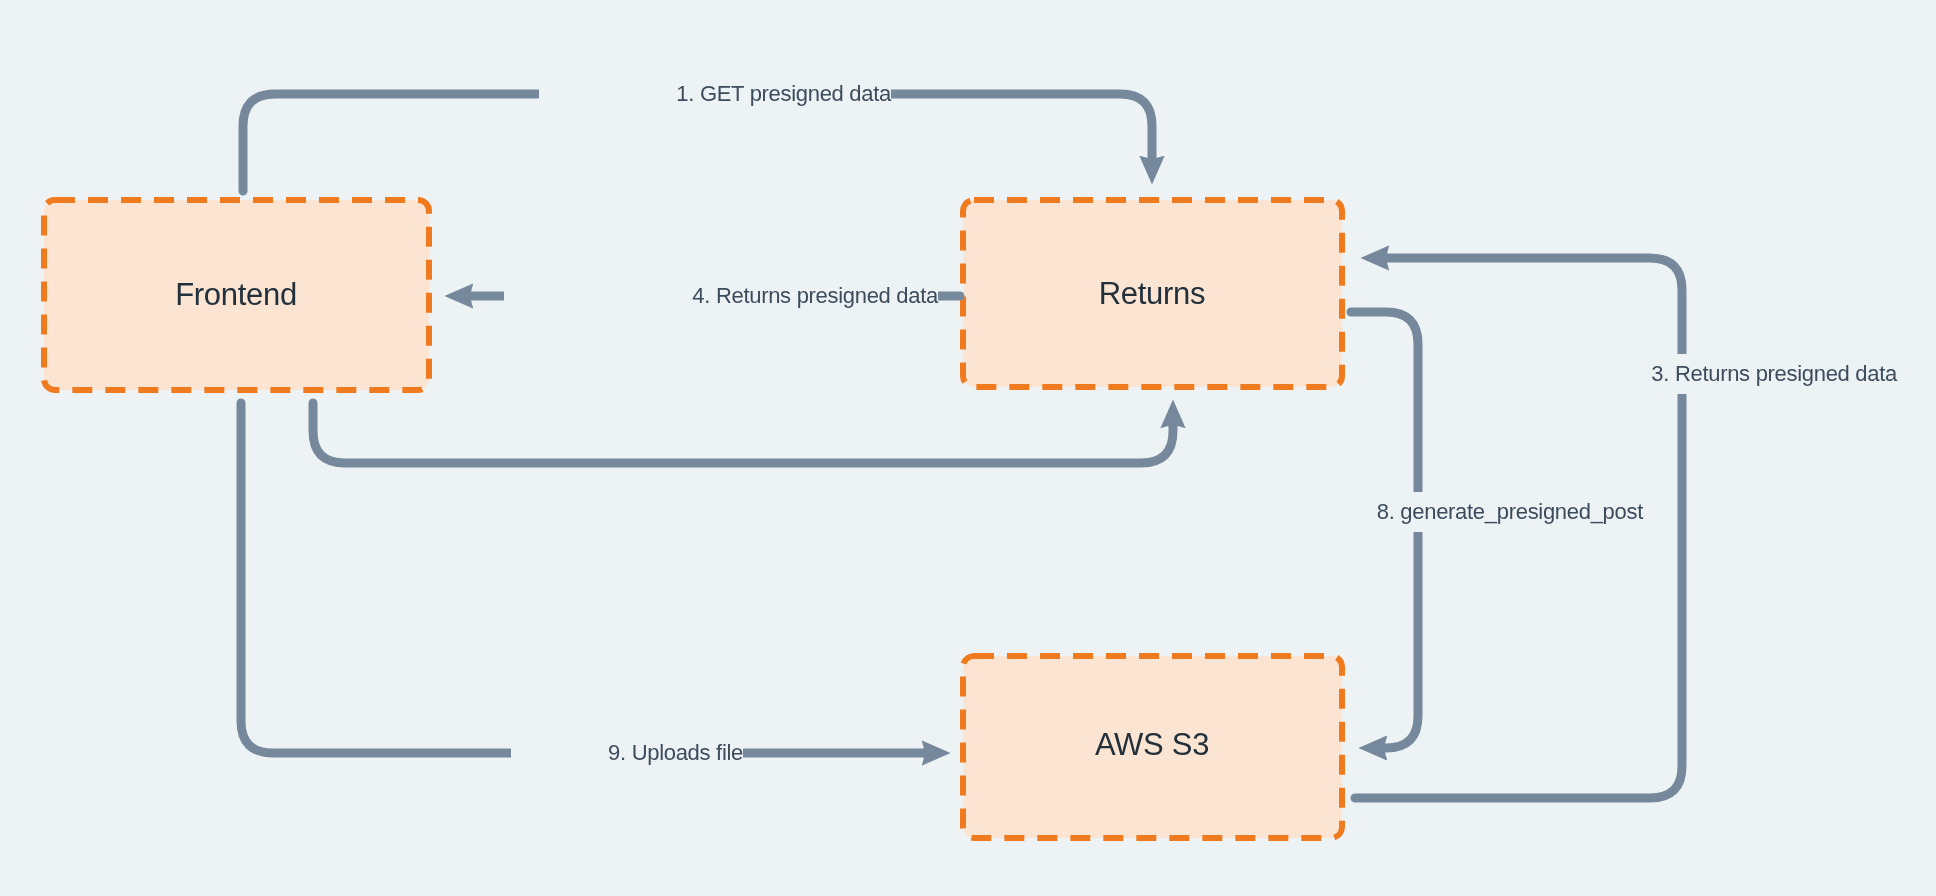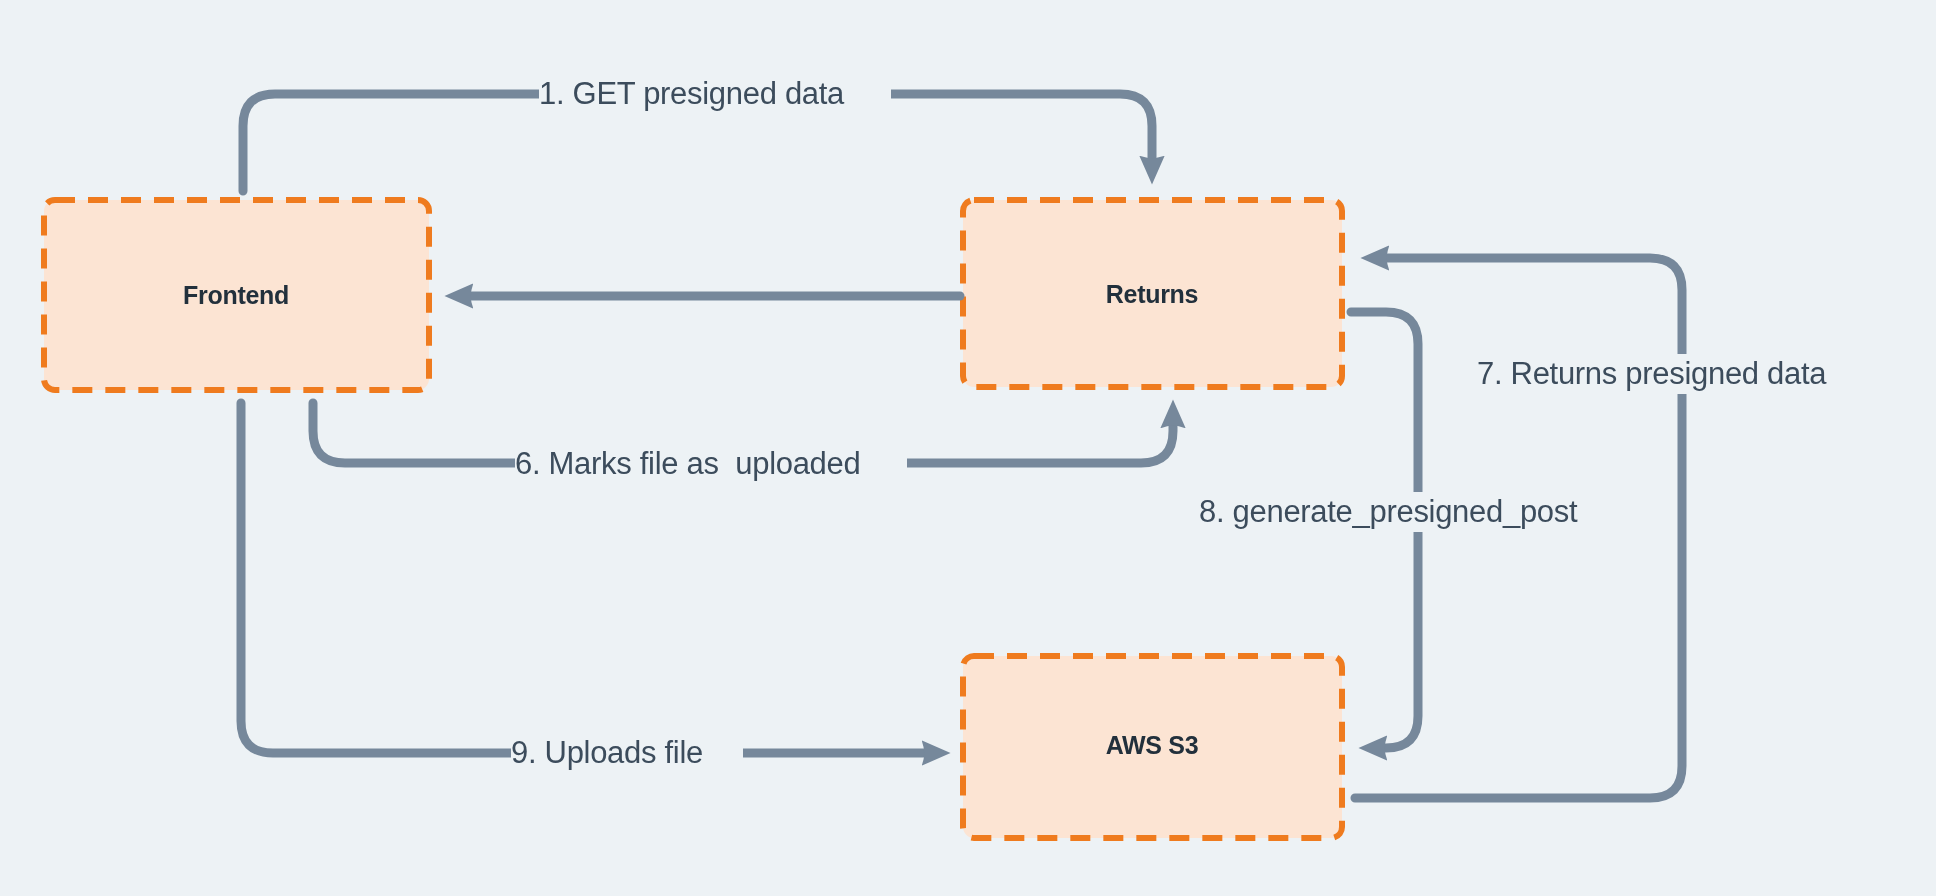--- a/index.html
+++ b/index.html
@@ -15,35 +15,34 @@
   #canvas{
     position:relative;
     width:1936px;height:896px;
     background:var(--background);
     overflow:hidden;
   }
   #wires{position:absolute;left:0;top:0;}
   .label{
     position:absolute;
     height:40px;line-height:40px;
-    text-align:left;
-    font-size:31px;
+    text-align:right;
+    font-size:22px;
     letter-spacing:-0.3px;
     color:var(--edge-label-text);
     background:var(--background);
     white-space:pre;
   }
   .node-label{
     position:absolute;
     transform:translate(-50%,-50%);
-    font-size:25px;
+    font-size:31px;
     letter-spacing:-0.3px;
     color:var(--node-label-text);
     white-space:pre;
-    font-weight:bold;
   }
 </style>
 </head>
 <body>
 
 <div id="canvas">
 
   <svg id="wires" width="1936" height="896" viewBox="0 0 1936 896">
     <defs>
       <marker id="arrow" viewBox="0 0 10 10" refX="0.5" refY="5" markerUnits="userSpaceOnUse" markerWidth="29" markerHeight="30" orient="auto">
@@ -64,17 +63,17 @@
       <path d="M 313 403 V 431 Q 313 463 345 463 H 1141 Q 1173 463 1173 431 V 427" marker-end="url(#arrow)"></path>
     </g>
   </svg>
 
   <div class="node-label" style="left:236px;top:295px">Frontend</div>
   <div class="node-label" style="left:1152px;top:294px">Returns</div>
   <div class="node-label" style="left:1152px;top:745px">AWS S3</div>
 
   <div class="label" style="left:539px;top:74px;width:352px">1. GET presigned data</div>
   <div class="label" style="left:1199px;top:492px;width:444px">8. generate_presigned_post</div>
-  <div class="label" style="left:1477px;top:354px;width:420px">7. Returns presigned data</div>
+  <div class="label" style="left:1477px;top:354px;width:420px">3. Returns presigned data</div>
+  <div class="label" style="left:504px;top:276px;width:434px">4. Returns presigned data</div>
   <div class="label" style="left:511px;top:733px;width:232px">9. Uploads file</div>
-  <div class="label" style="left:515px;top:444px;width:392px">6. Marks file as  uploaded</div>
 
 </div>
 
 </body></html>

